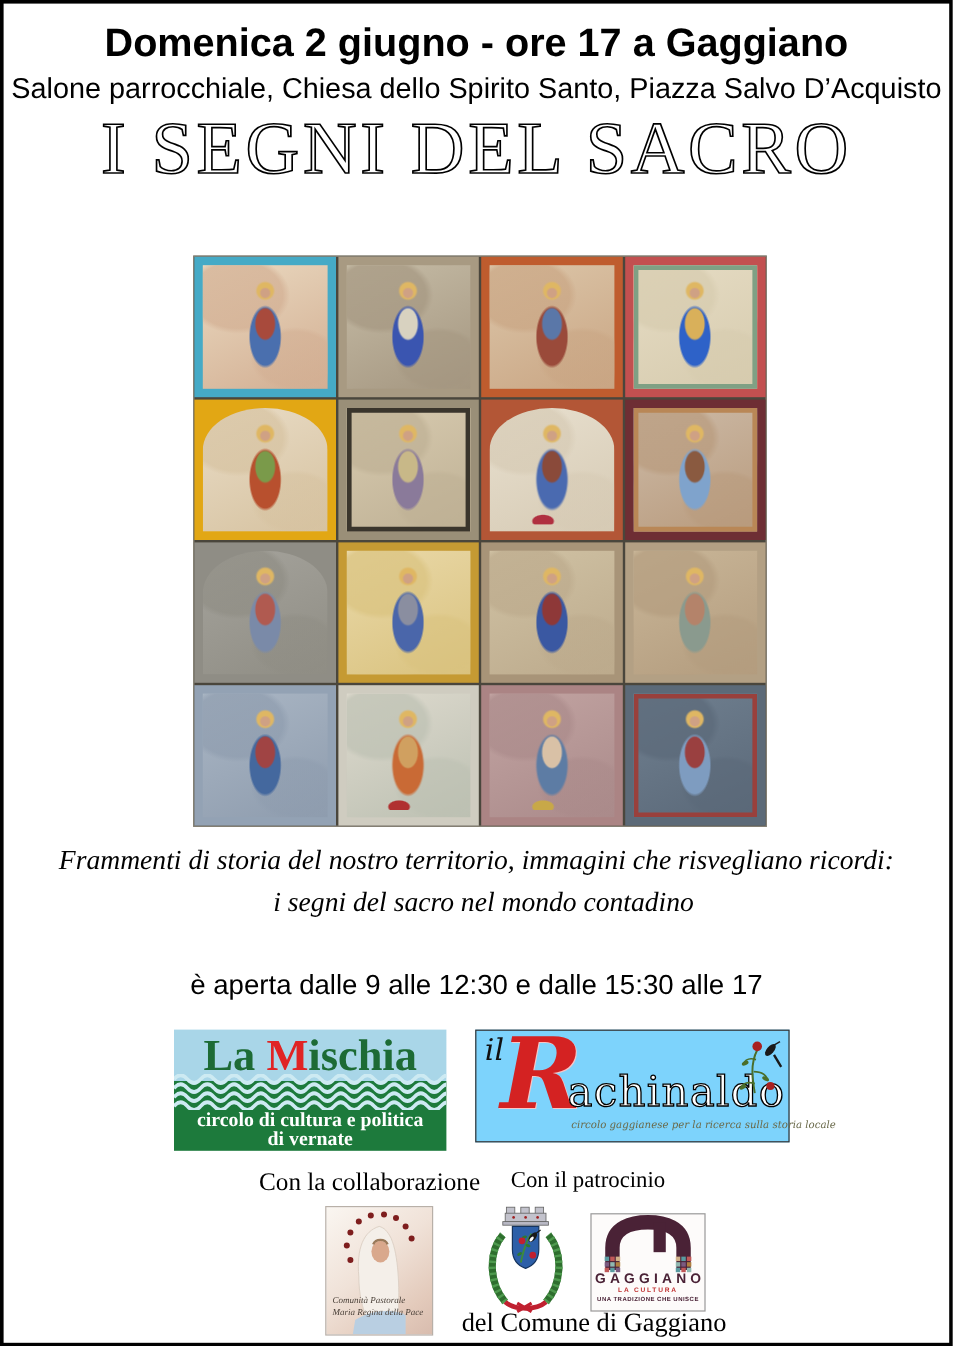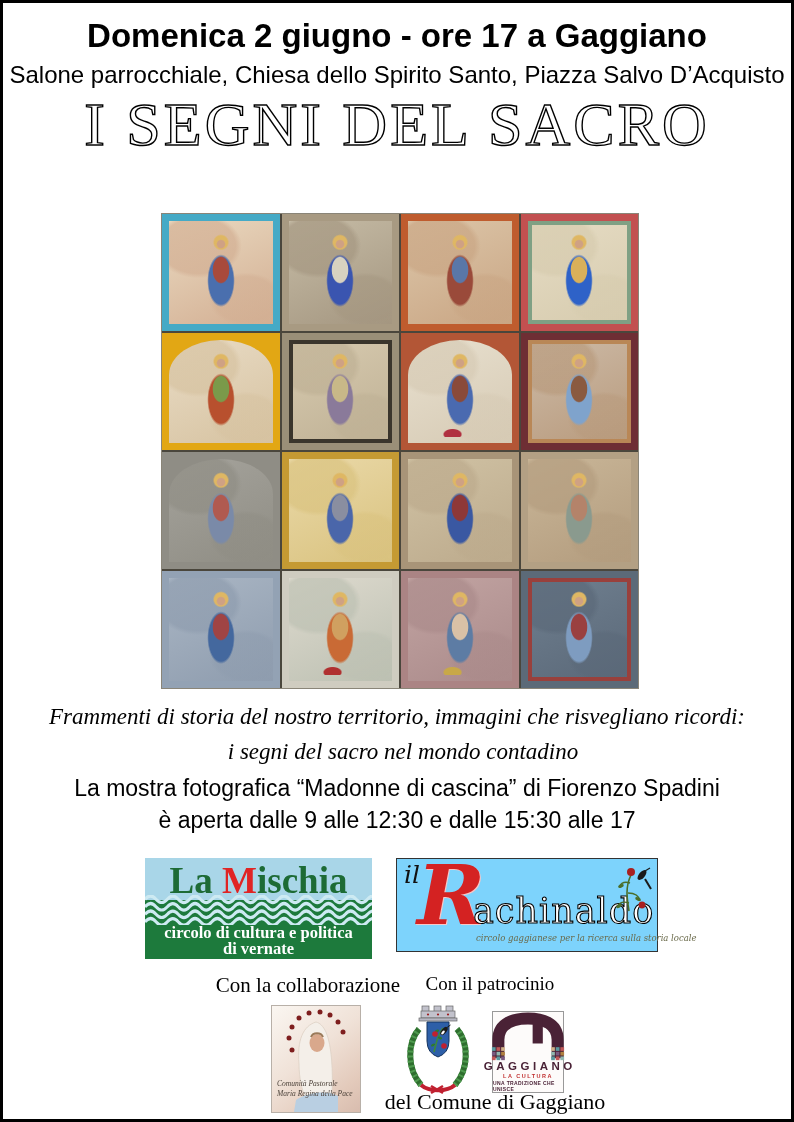--- a/index.html
+++ b/index.html
@@ -91,21 +91,21 @@
     background:linear-gradient(140deg,#faf6f1 0%, #f0e2d8 45%, #e3cabb 80%, #d8bcae 100%);
     overflow:hidden;
   }
   .madonna-card svg{position:absolute; left:0; top:0;}
   .madonna-caption{
     position:absolute; left:5px; bottom:14px; font-family:"Liberation Serif", serif;
     font-style:italic; font-size:7.5px; line-height:1.25; color:#4a4038; white-space:nowrap;
   }
   .stemma{position:absolute; left:394px; top:1000px;}
   .gaggiano-card{
-    position:absolute; left:489px; top:1008px; width:72px; height:82px;
+    position:absolute; left:489px; top:1008px; width:96px; height:82px;
     border:1px solid #999; box-sizing:border-box; background:#fdfbfa;
     display:flex; flex-direction:column; align-items:center;
   }
   .g-name{font-weight:bold; font-size:11.5px; letter-spacing:3.5px; margin-left:3.5px;
     color:var(--gaggiano-maroon); margin-top:-2px;}
   .g-line1{font-weight:bold; font-size:5.5px; letter-spacing:1.5px; color:var(--gaggiano-red); margin-top:1px;}
   .g-line2{font-weight:bold; font-size:5px; letter-spacing:.4px; color:var(--gaggiano-maroon); margin-top:1px;}
 
   .footer-text{position:absolute; left:342px; top:1086px; width:300px; text-align:center;
     font-family:"Liberation Serif", serif; font-size:22px;}
@@ -197,21 +197,20 @@
       </div>
       <div class="cell" style="background: rgb(92, 106, 120);">
         <div class="wall" style="box-shadow: rgb(153, 64, 60) 0px 0px 0px 4px inset; background: radial-gradient(60% 45% at 28% 24%, rgba(90, 104, 120, 0.667) 0px, rgba(90, 104, 120, 0.667) 60%, rgba(0, 0, 0, 0) 70%), radial-gradient(55% 40% at 74% 76%, rgba(90, 104, 120, 0.533) 0px, rgba(90, 104, 120, 0.533) 55%, rgba(0, 0, 0, 0) 65%), linear-gradient(155deg, rgb(112, 128, 144), rgb(90, 104, 120));">
           <div class="figure" style="background: radial-gradient(circle at 50% 17%, rgb(207, 161, 132) 0px, rgb(207, 161, 132) 4.5%, rgba(0, 0, 0, 0) 6%), radial-gradient(circle at 50% 15%, rgb(223, 183, 99) 0px, rgb(223, 183, 99) 8%, rgba(0, 0, 0, 0) 10%), radial-gradient(18% 20% at 50% 46%, rgb(154, 64, 64) 0px, rgb(154, 64, 64) 70%, rgba(0, 0, 0, 0) 78%), radial-gradient(30% 40% at 50% 58%, rgb(126, 156, 192) 0px, rgb(126, 156, 192) 66%, rgba(0, 0, 0, 0) 74%);"></div>
         </div>
       </div>
     </div>
 
   <div class="absline caption-line1">Frammenti di storia del nostro territorio, immagini che risvegliano ricordi:</div>
   <div class="absline caption-line2">i segni del sacro nel mondo contadino</div>
-  <div class="absline info-line1">La mostra fotografica “Madonne di cascina” di Fiorenzo Spadini</div>
   <div class="absline info-line2">è aperta dalle 9 alle 12:30 e dalle 15:30 alle 17</div>
 
   <div class="la-mischia">
     <div class="lm-name"><span>La </span><span class="accent">M</span><span>ischia</span></div>
     <svg class="lm-waves" viewBox="0 0 245 28" preserveAspectRatio="none">
       <g fill="none" stroke="#cdeaf2" stroke-width="3">
         <path d="M0,4 Q6,-2 12,4 T24,4 T36,4 T48,4 T60,4 T72,4 T84,4 T96,4 T108,4 T120,4 T132,4 T144,4 T156,4 T168,4 T180,4 T192,4 T204,4 T216,4 T228,4 T240,4 T252,4"></path>
         <path transform="translate(0,7)" d="M0,4 Q6,-2 12,4 T24,4 T36,4 T48,4 T60,4 T72,4 T84,4 T96,4 T108,4 T120,4 T132,4 T144,4 T156,4 T168,4 T180,4 T192,4 T204,4 T216,4 T228,4 T240,4 T252,4"></path>
         <path transform="translate(0,14)" d="M0,4 Q6,-2 12,4 T24,4 T36,4 T48,4 T60,4 T72,4 T84,4 T96,4 T108,4 T120,4 T132,4 T144,4 T156,4 T168,4 T180,4 T192,4 T204,4 T216,4 T228,4 T240,4 T252,4"></path>
         <path transform="translate(0,21)" d="M0,4 Q6,-2 12,4 T24,4 T36,4 T48,4 T60,4 T72,4 T84,4 T96,4 T108,4 T120,4 T132,4 T144,4 T156,4 T168,4 T180,4 T192,4 T204,4 T216,4 T228,4 T240,4 T252,4"></path>

